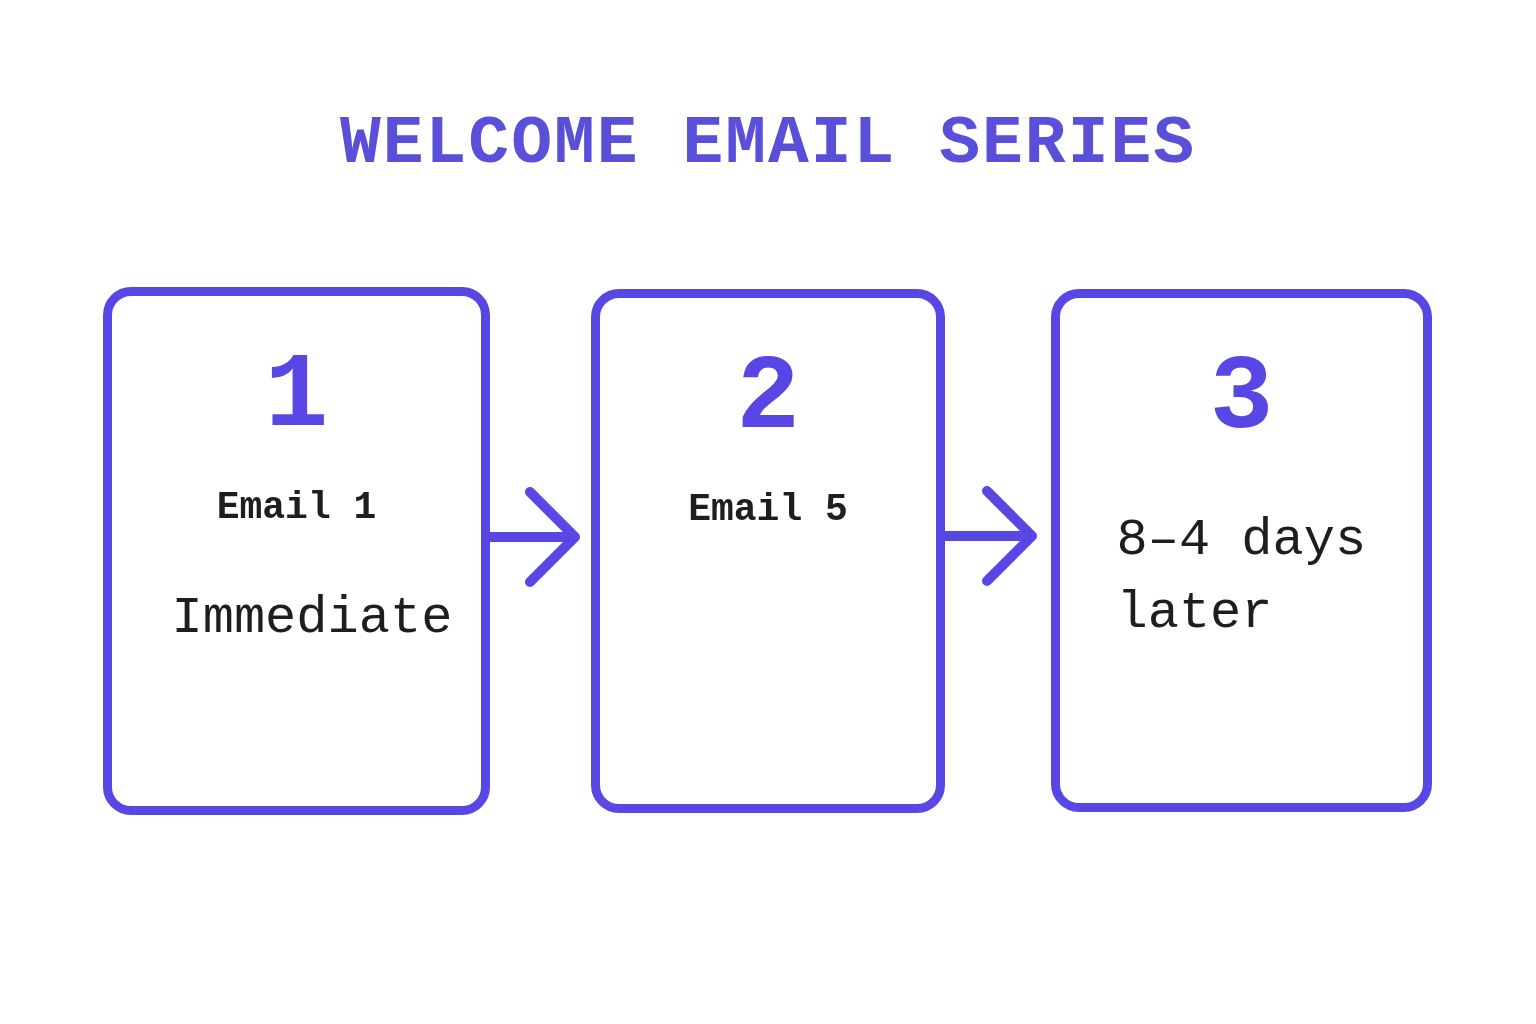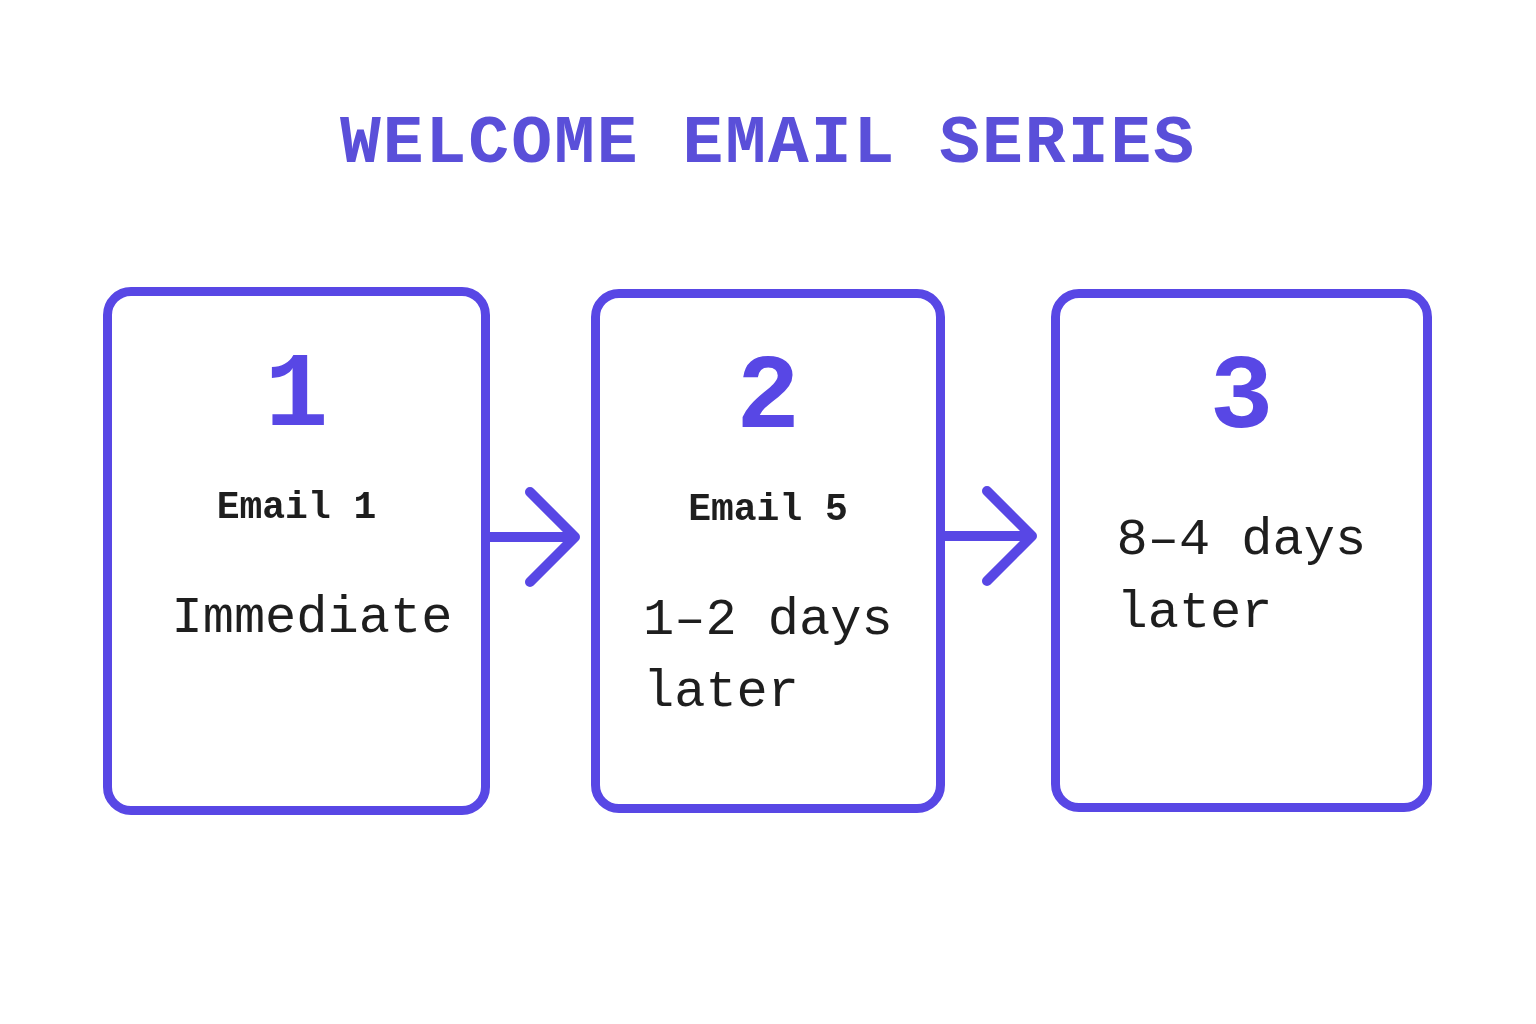--- a/index.html
+++ b/index.html
@@ -99,21 +99,20 @@
     <div class="step-timing">Immediate</div>
   </section>
 
   <svg class="arrow arrow-1" viewBox="0 0 104 110" aria-hidden="true">
     <path d="M0 54 H82 M44 9 L89 54 L44 99"></path>
   </svg>
 
   <section class="step-box box-2">
     <div class="step-number">2</div>
     <div class="step-label">Email 5</div>
-    <div class="step-timing">1–2 days later</div>
   </section>
 
   <svg class="arrow arrow-2" viewBox="0 0 104 110" aria-hidden="true">
     <path d="M0 54 H82 M44 9 L89 54 L44 99"></path>
   </svg>
 
   <section class="step-box box-3">
     <div class="step-number">3</div>
     <div class="step-timing">8–4 days later</div>
   </section>

